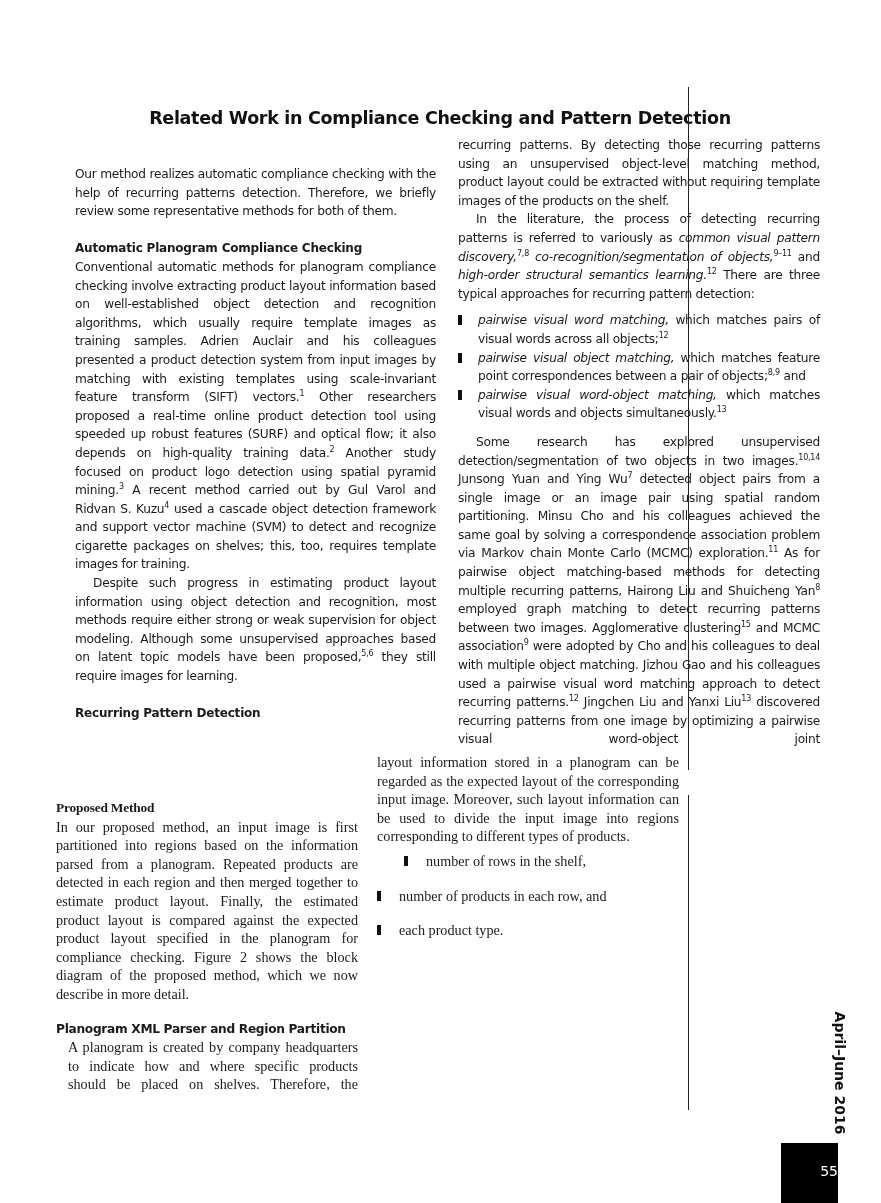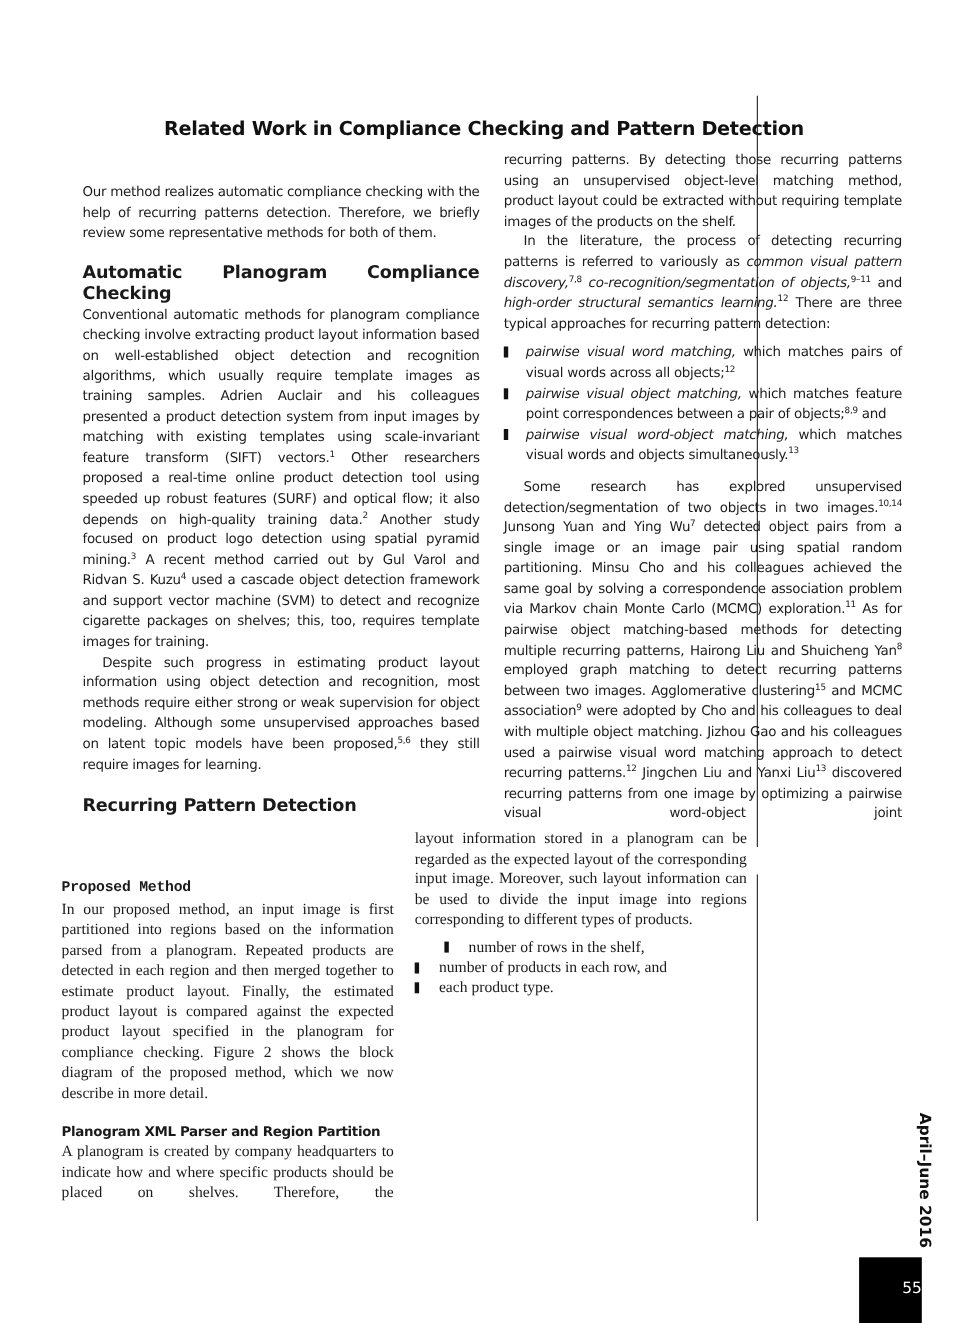--- a/index.html
+++ b/index.html
@@ -15,21 +15,21 @@
     letter-spacing: -0.3px; color: #111;
   }
   .col {
     position: absolute; font-family: "DejaVu Sans", sans-serif;
     font-size: 12.2px; line-height: 18.6px; text-align: justify; color: #1a1a1a;
     letter-spacing: -0.25px;
   }
   .col p { margin: 0; }
   .col p.indent { text-indent: 18px; }
   .col h3 {
-    margin: 0; font-size: 16px; font-weight: bold; line-height: 18.6px;
+    margin: 0; font-size: 12px; font-weight: bold; line-height: 18.6px;
     letter-spacing: -0.2px;
   }
   .gap { height: 18.6px; }
   sup { font-size: 8px; line-height: 0; vertical-align: 5px; }
   .bul { display: flex; }
   .bul .mk { width: 20px; flex: none; position: relative; }
   .bul .mk::before {
     content: ""; position: absolute; left: 0; top: 4px; width: 4px; height: 10px; background: #111;
   }
   .bul .tx { flex: 1; }
@@ -39,30 +39,30 @@
 
   .vline { position: absolute; width: 1.3px; background: #222; }
 
   .lcol {
     position: absolute; font-family: "Liberation Serif", "DejaVu Serif", serif;
     font-size: 14.2px; line-height: 18.6px; text-align: justify; color: #1a1a1a;
   }
   .lcol p { margin: 0; }
   .lcol p.indent { text-indent: 18px; }
   .lcol h2 {
-    margin: 0; font-family: Liberation Mono, monospace; font-weight: bold; font-size: 13.4px;
+    margin: 0; font-family: Liberation Serif, serif; font-weight: bold; font-size: 13.4px;
     line-height: 18.6px; letter-spacing: -0.2px;
   }
   .lcol h3 {
     margin: 0; font-family: "DejaVu Sans", sans-serif; font-weight: bold; font-size: 12.2px;
     line-height: 18.6px; letter-spacing: -0.3px;
   }
   #col3 { left: 56px; top: 799px; width: 302px; }
   #col4 { left: 377px; top: 753px; width: 302px; }
-  .sbul { display: flex; margin-top: 0; }
+  .sbul { display: flex; margin-top: 16px; }
   .sbul .mk { width: 22px; flex: none; position: relative; }
   .sbul .mk::before {
     content: ""; position: absolute; left: 0; top: 4px; width: 4px; height: 10px; background: #111;
   }
 
   #issue-date {
     left: 770px; top: 1062px; width: 140px; height: 22px; line-height: 22px;
     transform: rotate(90deg); transform-origin: center center;
     font-family: "DejaVu Sans", sans-serif; font-weight: bold; font-size: 14px; text-align: center;
     color: #111; white-space: nowrap;
@@ -114,21 +114,21 @@
   <p class="indent" style="text-align-last: justify;"><span>Some research has explored unsupervised detection/segmentation of two objects in two images.</span><sup>10,14</sup><span> Junsong Yuan and Ying Wu</span><sup>7</sup><span> detected object pairs from a single image or an image pair using spatial random partitioning. Minsu Cho and his colleagues achieved the same goal by solving a correspondence association problem via Markov chain Monte Carlo (MCMC) exploration.</span><sup>11</sup><span> As for pairwise object matching-based methods for detecting multiple recurring patterns, Hairong Liu and Shuicheng Yan</span><sup>8</sup><span> employed graph matching to detect recurring patterns between two images. Agglomerative clustering</span><sup>15</sup><span> and MCMC association</span><sup>9</sup><span> were adopted by Cho and his colleagues to deal with multiple object matching. Jizhou Gao and his colleagues used a pairwise visual word matching approach to detect recurring patterns.</span><sup>12</sup><span> Jingchen Liu and Yanxi Liu</span><sup>13</sup><span> discovered recurring patterns from one image by optimizing a pairwise visual word-object joint</span></p>
 </div>
 
 <div class="vline" style="left:688px; top:87px; height:683px;"></div>
 
 <div id="col3" class="lcol">
   <h2>Proposed Method</h2>
   <p>In our proposed method, an input image is first partitioned into regions based on the information parsed from a planogram. Repeated products are detected in each region and then merged together to estimate product layout. Finally, the estimated product layout is compared against the expected product layout specified in the planogram for compliance checking. Figure 2 shows the block diagram of the proposed method, which we now describe in more detail.</p>
   <div style="height:16px"></div>
   <h3>Planogram XML Parser and Region Partition</h3>
-  <p id="p2-left" style="text-align-last: justify;">A planogram is created by company headquarters to indicate how and where specific products should be placed on shelves. Therefore, the</p>
+  <p id="p2-left" style="text-align-last: justify; margin-left: 12px;">A planogram is created by company headquarters to indicate how and where specific products should be placed on shelves. Therefore, the</p>
 </div>
 
 <div id="col4" class="lcol">
   <p id="p2-right">layout information stored in a planogram can be regarded as the expected layout of the corresponding input image. Moreover, such layout information can be used to divide the input image into regions corresponding to different types of products.</p>
   <div class="sbul" style="margin-top:6px;padding-left:27px;">
       <span class="mk"></span>
       <span>number of rows in the shelf,</span>
     </div>
   <div class="sbul">
       <span class="mk"></span>

